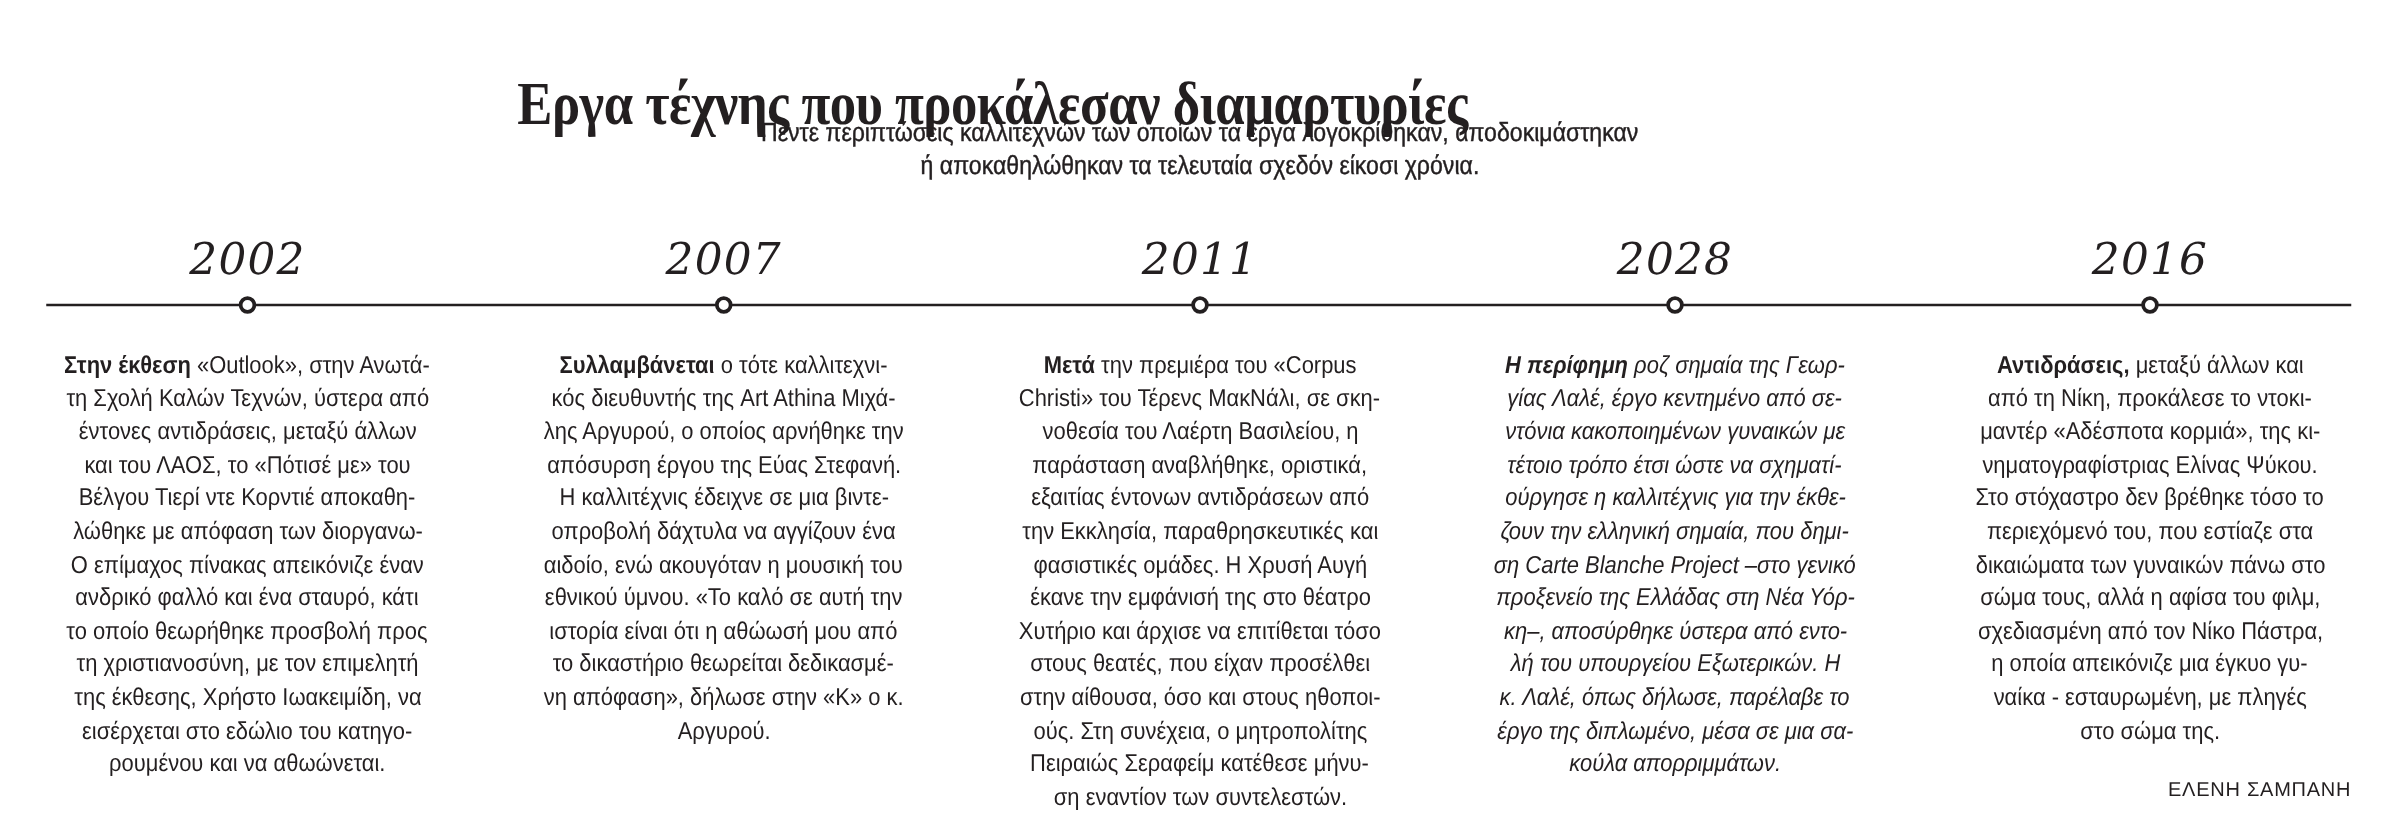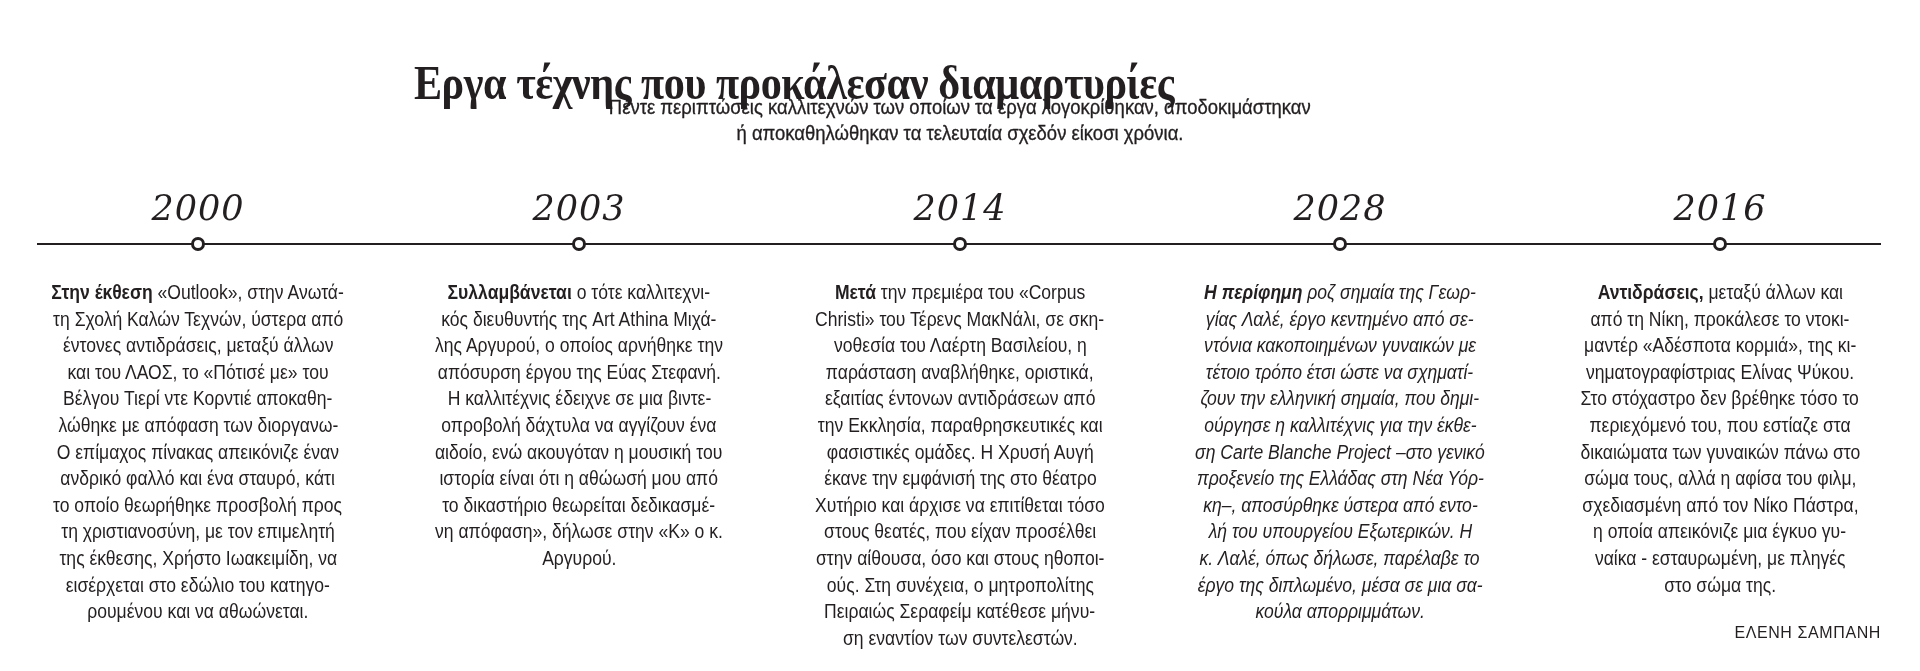--- a/index.html
+++ b/index.html
@@ -122,53 +122,54 @@
 <h1 class="title"><span>Εργα τέχνης που προκάλεσαν διαμαρτυρίες</span></h1>
 
 <div class="subtitle">
   <span class="line"><span>Πέντε περιπτώσεις καλλιτεχνών των οποίων τα έργα λογοκρίθηκαν, αποδοκιμάστηκαν</span></span>
   <span class="line"><span>ή αποκαθηλώθηκαν τα τελευταία σχεδόν είκοσι χρόνια.</span></span>
 </div>
 
 <div class="timeline-line"></div>
 
 <div id="events">
-    <div class="year" style="left: 198px;">2000</div>
+    <div class="year" style="left: 198px;">2002</div>
     <div class="marker" style="left: 198px;"></div>
     <div class="entry" style="left: 198px;">
       <span class="body-line"><span class="inner"><b>Στην έκθεση</b><span style="white-space: pre;"> «Outlook», στην Ανωτά-</span></span></span>
       <span class="body-line"><span class="inner"><span style="white-space: pre;">τη Σχολή Καλών Τεχνών, ύστερα από</span></span></span>
       <span class="body-line"><span class="inner"><span style="white-space: pre;">έντονες αντιδράσεις, μεταξύ άλλων</span></span></span>
       <span class="body-line"><span class="inner"><span style="white-space: pre;">και του ΛΑΟΣ, το «Πότισέ με» του</span></span></span>
       <span class="body-line"><span class="inner"><span style="white-space: pre;">Βέλγου Τιερί ντε Κορντιέ αποκαθη-</span></span></span>
       <span class="body-line"><span class="inner"><span style="white-space: pre;">λώθηκε με απόφαση των διοργανω-</span></span></span>
       <span class="body-line"><span class="inner"><span style="white-space: pre;">Ο επίμαχος πίνακας απεικόνιζε έναν</span></span></span>
       <span class="body-line"><span class="inner"><span style="white-space: pre;">ανδρικό φαλλό και ένα σταυρό, κάτι</span></span></span>
       <span class="body-line"><span class="inner"><span style="white-space: pre;">το οποίο θεωρήθηκε προσβολή προς</span></span></span>
       <span class="body-line"><span class="inner"><span style="white-space: pre;">τη χριστιανοσύνη, με τον επιμελητή</span></span></span>
       <span class="body-line"><span class="inner"><span style="white-space: pre;">της έκθεσης, Χρήστο Ιωακειμίδη, να</span></span></span>
       <span class="body-line"><span class="inner"><span style="white-space: pre;">εισέρχεται στο εδώλιο του κατηγο-</span></span></span>
       <span class="body-line"><span class="inner"><span style="white-space: pre;">ρουμένου και να αθωώνεται.</span></span></span>
     </div>
-    <div class="year" style="left: 579px;">2003</div>
+    <div class="year" style="left: 579px;">2007</div>
     <div class="marker" style="left: 579px;"></div>
     <div class="entry" style="left: 579px; text-align: center;">
       <span class="body-line"><span class="inner"><b>Συλλαμβάνεται</b><span style="white-space: pre;"> ο τότε καλλιτεχνι-</span></span></span>
       <span class="body-line"><span class="inner"><span style="white-space: pre;">κός διευθυντής της Art Athina Μιχά-</span></span></span>
       <span class="body-line"><span class="inner"><span style="white-space: pre;">λης Αργυρού, ο οποίος αρνήθηκε την</span></span></span>
       <span class="body-line"><span class="inner"><span style="white-space: pre;">απόσυρση έργου της Εύας Στεφανή.</span></span></span>
       <span class="body-line"><span class="inner"><span style="white-space: pre;">Η καλλιτέχνις έδειχνε σε μια βιντε-</span></span></span>
       <span class="body-line"><span class="inner"><span style="white-space: pre;">οπροβολή δάχτυλα να αγγίζουν ένα</span></span></span>
       <span class="body-line"><span class="inner"><span style="white-space: pre;">αιδοίο, ενώ ακουγόταν η μουσική του</span></span></span>
+      <span class="body-line"><span class="inner"><span style="white-space: pre;">εθνικού ύμνου. «Το καλό σε αυτή την</span></span></span>
       <span class="body-line"><span class="inner"><span style="white-space: pre;">ιστορία είναι ότι η αθώωσή μου από</span></span></span>
       <span class="body-line"><span class="inner"><span style="white-space: pre;">το δικαστήριο θεωρείται δεδικασμέ-</span></span></span>
       <span class="body-line"><span class="inner"><span style="white-space: pre;">νη απόφαση», δήλωσε στην «Κ» ο κ.</span></span></span>
       <span class="body-line"><span class="inner"><span style="white-space: pre;">Αργυρού.</span></span></span>
     </div>
-    <div class="year" style="left: 960px;">2014</div>
+    <div class="year" style="left: 960px;">2011</div>
     <div class="marker" style="left: 960px;"></div>
     <div class="entry" style="left: 960px;">
       <span class="body-line"><span class="inner"><b>Μετά</b><span style="white-space: pre;"> την πρεμιέρα του «Corpus</span></span></span>
       <span class="body-line"><span class="inner"><span style="white-space: pre;">Christi» του Τέρενς ΜακΝάλι, σε σκη-</span></span></span>
       <span class="body-line"><span class="inner"><span style="white-space: pre;">νοθεσία του Λαέρτη Βασιλείου, η</span></span></span>
       <span class="body-line"><span class="inner"><span style="white-space: pre;">παράσταση αναβλήθηκε, οριστικά,</span></span></span>
       <span class="body-line"><span class="inner"><span style="white-space: pre;">εξαιτίας έντονων αντιδράσεων από</span></span></span>
       <span class="body-line"><span class="inner"><span style="white-space: pre;">την Εκκλησία, παραθρησκευτικές και</span></span></span>
       <span class="body-line"><span class="inner"><span style="white-space: pre;">φασιστικές ομάδες. Η Χρυσή Αυγή</span></span></span>
       <span class="body-line"><span class="inner"><span style="white-space: pre;">έκανε την εμφάνισή της στο θέατρο</span></span></span>
@@ -179,22 +180,22 @@
       <span class="body-line"><span class="inner"><span style="white-space: pre;">Πειραιώς Σεραφείμ κατέθεσε μήνυ-</span></span></span>
       <span class="body-line"><span class="inner"><span style="white-space: pre;">ση εναντίον των συντελεστών.</span></span></span>
     </div>
     <div class="year" style="left: 1340px;">2028</div>
     <div class="marker" style="left: 1340px;"></div>
     <div class="entry" style="left: 1340px; font-style: italic;">
       <span class="body-line"><span class="inner"><b>Η περίφημη</b><span style="white-space: pre;"> ροζ σημαία της Γεωρ-</span></span></span>
       <span class="body-line"><span class="inner"><span style="white-space: pre;">γίας Λαλέ, έργο κεντημένο από σε-</span></span></span>
       <span class="body-line"><span class="inner"><span style="white-space: pre;">ντόνια κακοποιημένων γυναικών με</span></span></span>
       <span class="body-line"><span class="inner"><span style="white-space: pre;">τέτοιο τρόπο έτσι ώστε να σχηματί-</span></span></span>
+      <span class="body-line"><span class="inner"><span style="white-space: pre;">ούργησε η καλλιτέχνις για την έκθε-</span></span></span>
       <span class="body-line"><span class="inner"><span style="white-space: pre;">ζουν την ελληνική σημαία, που δημι-</span></span></span>
-      <span class="body-line"><span class="inner"><span style="white-space: pre;">ούργησε η καλλιτέχνις για την έκθε-</span></span></span>
       <span class="body-line"><span class="inner"><span style="white-space: pre;">ση Carte Blanche Project –στο γενικό</span></span></span>
       <span class="body-line"><span class="inner"><span style="white-space: pre;">προξενείο της Ελλάδας στη Νέα Υόρ-</span></span></span>
       <span class="body-line"><span class="inner"><span style="white-space: pre;">κη–, αποσύρθηκε ύστερα από εντο-</span></span></span>
       <span class="body-line"><span class="inner"><span style="white-space: pre;">λή του υπουργείου Εξωτερικών. Η</span></span></span>
       <span class="body-line"><span class="inner"><span style="white-space: pre;">κ. Λαλέ, όπως δήλωσε, παρέλαβε το</span></span></span>
       <span class="body-line"><span class="inner"><span style="white-space: pre;">έργο της διπλωμένο, μέσα σε μια σα-</span></span></span>
       <span class="body-line"><span class="inner"><span style="white-space: pre;">κούλα απορριμμάτων.</span></span></span>
     </div>
     <div class="year" style="left: 1720px;">2016</div>
     <div class="marker" style="left: 1720px;"></div>

